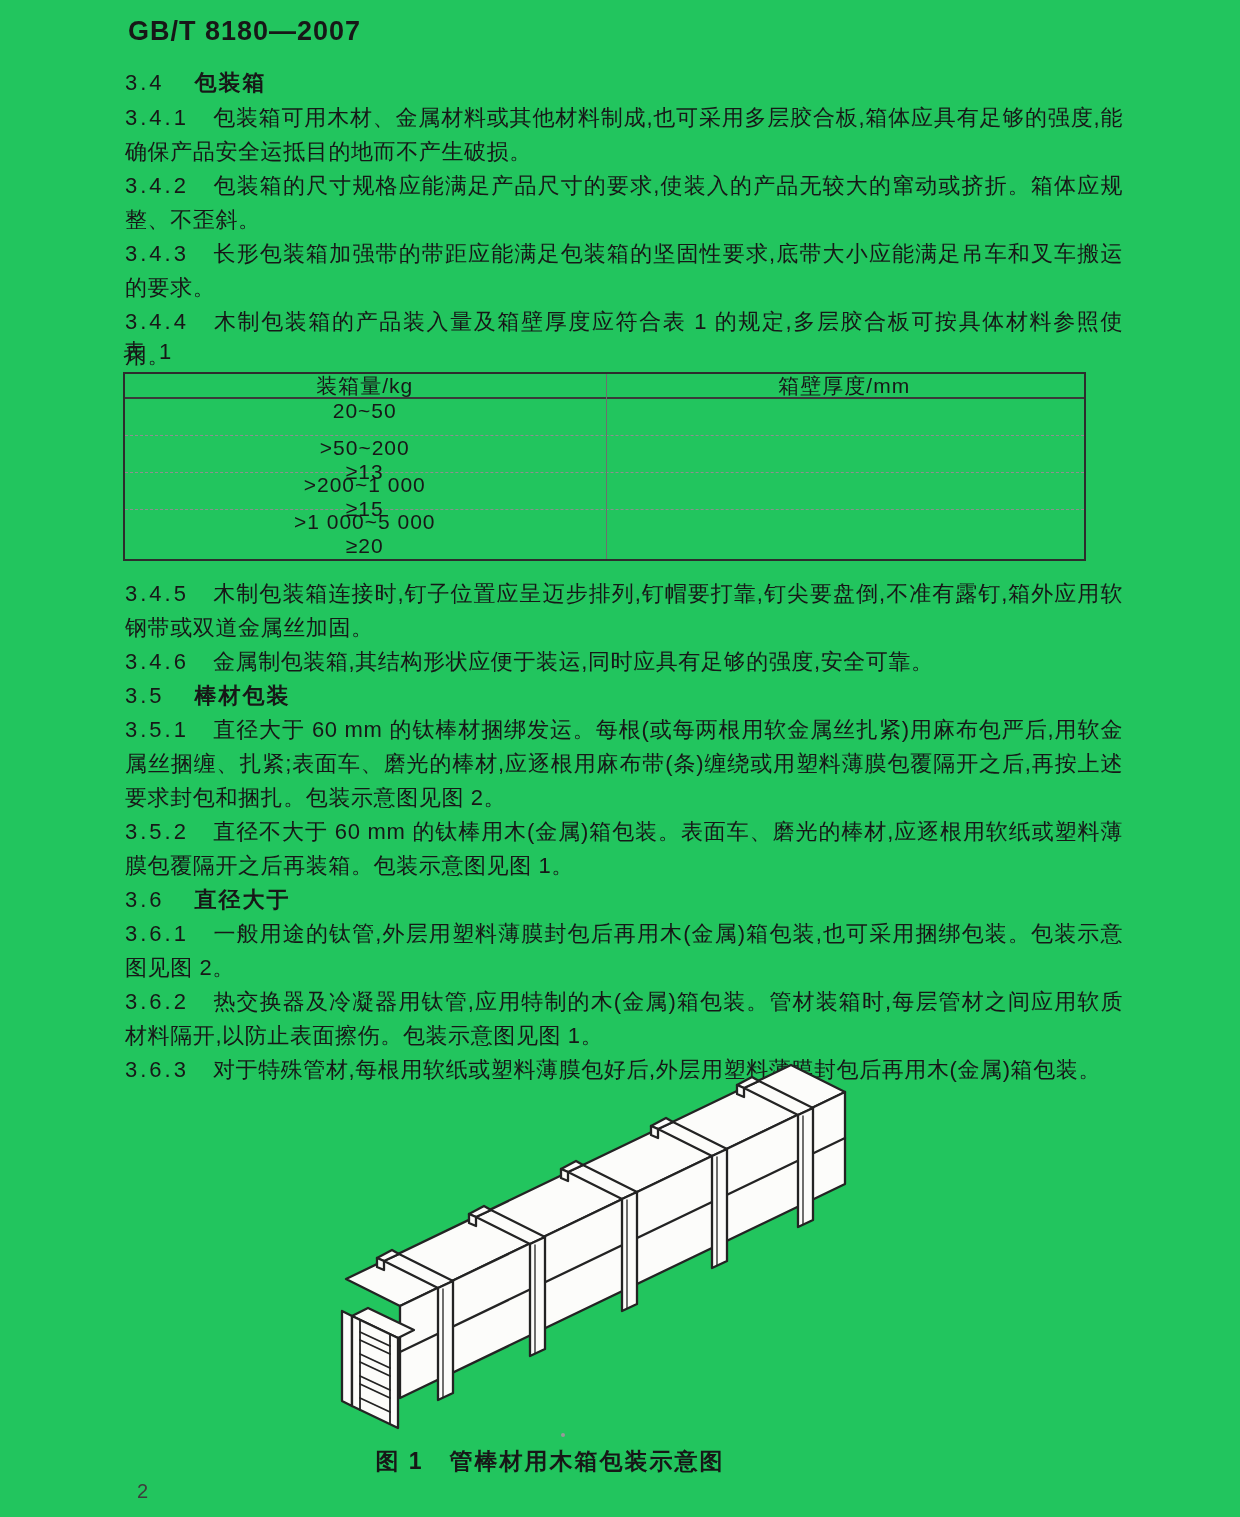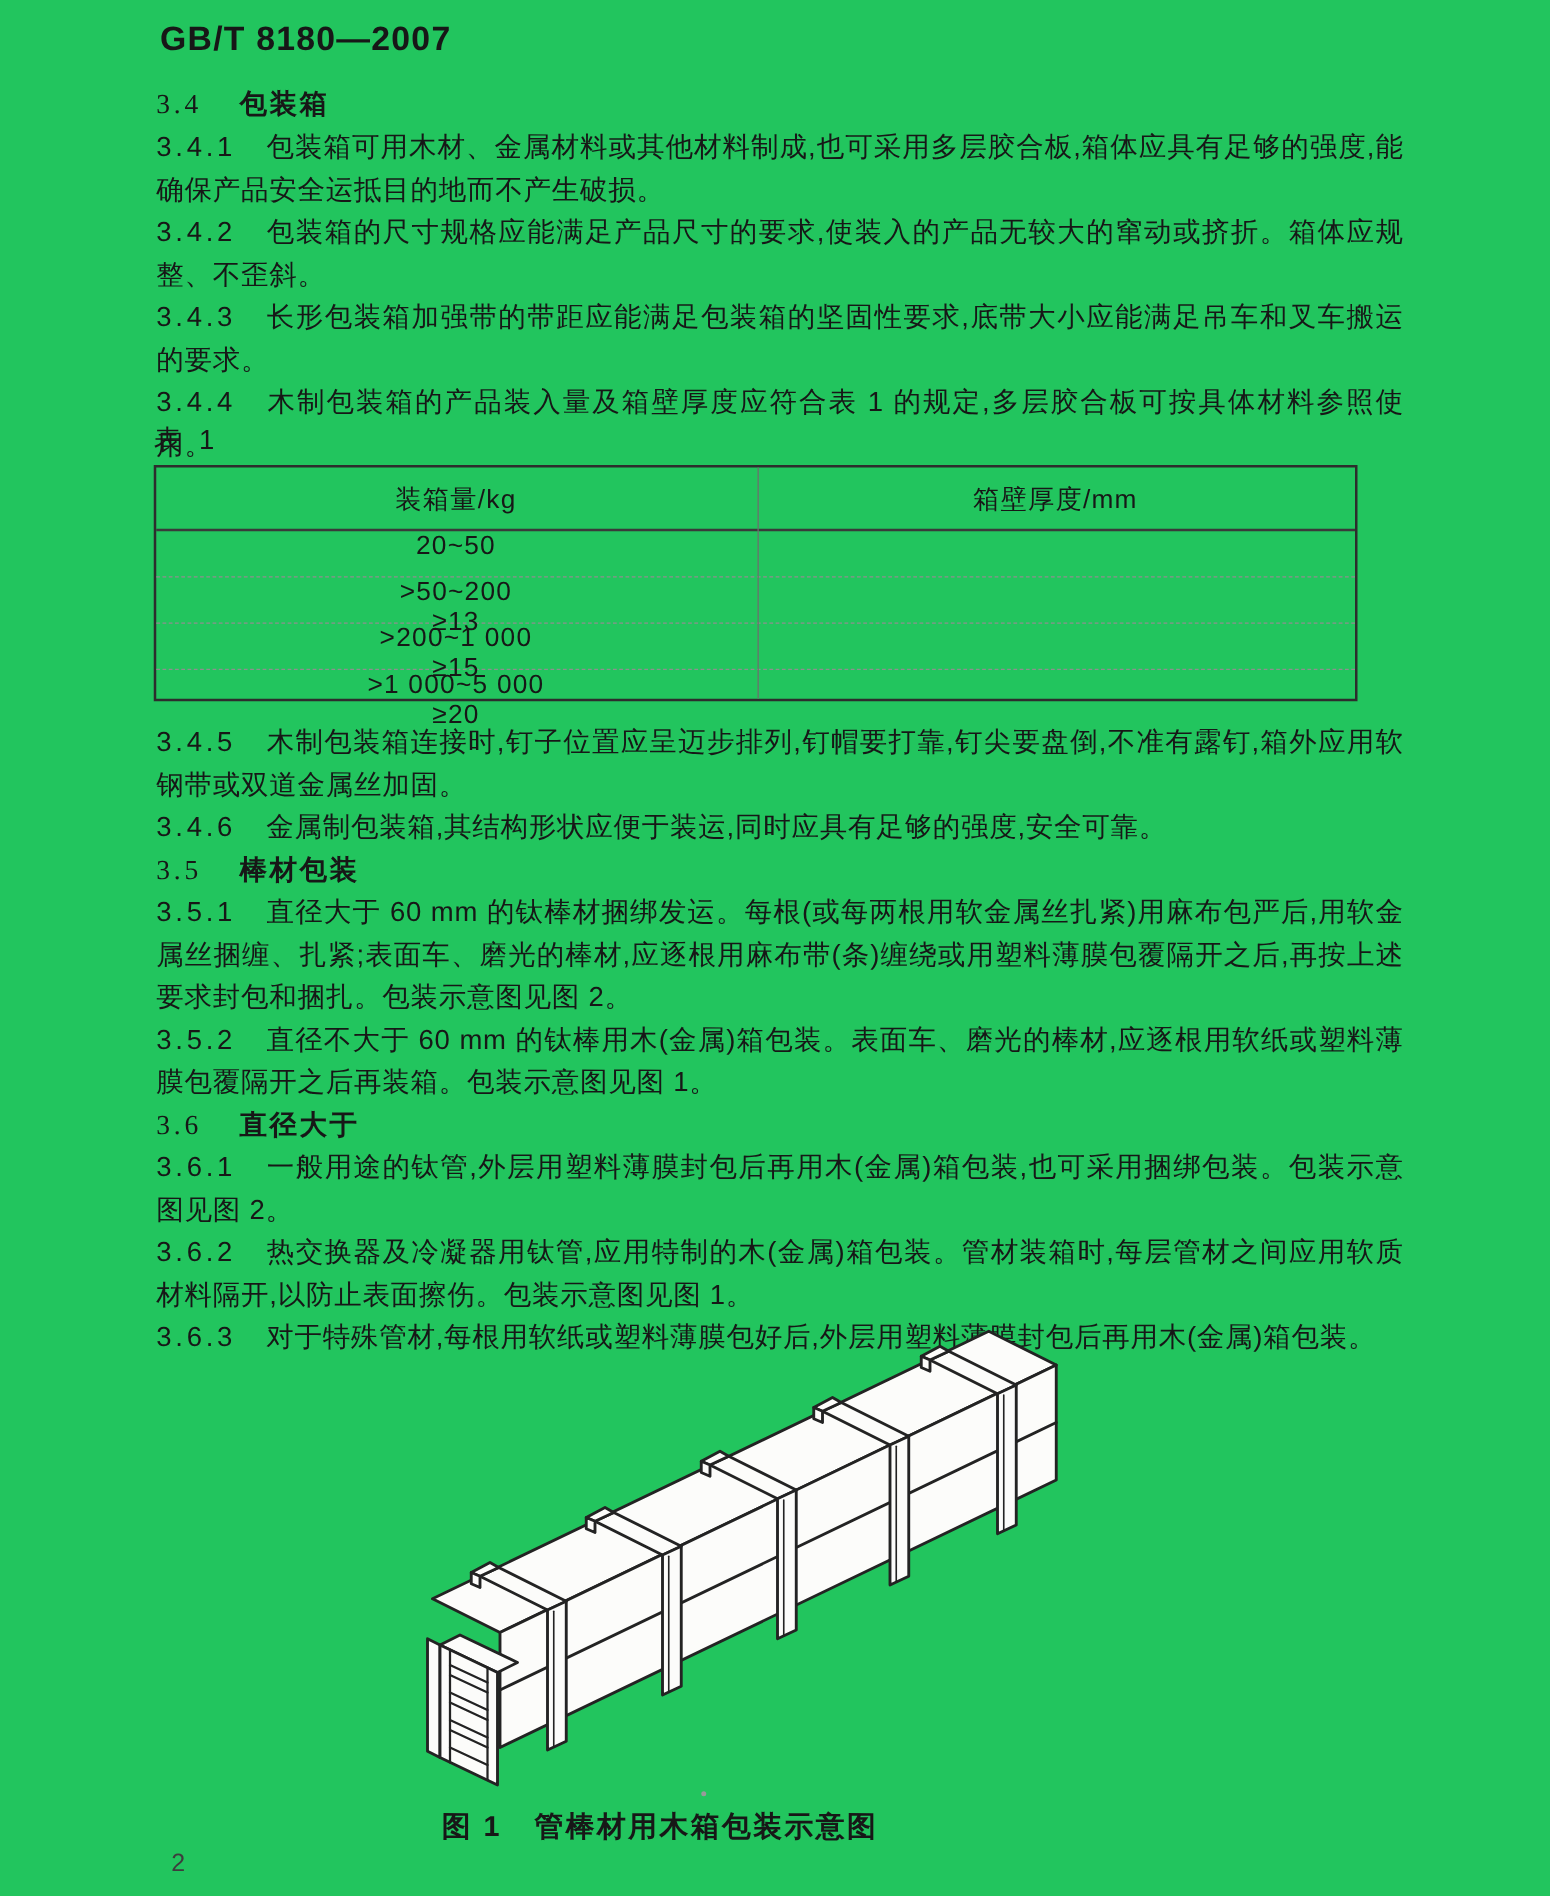--- a/index.html
+++ b/index.html
@@ -7,40 +7,40 @@
     position:relative;width:1240px;height:1517px;background:#22c55e;
     font-family:"Liberation Sans","DejaVu Sans",sans-serif;color:#171717;
     overflow:hidden;
   }
   .abs{position:absolute;}
   .doccode{left:128px;top:16px;font-size:27px;font-weight:bold;letter-spacing:1px;}
   .para, .heading{
     left:125px;width:998px;font-size:22px;line-height:34px;
     text-align:justify;letter-spacing:0.6px;
   }
-  .heading{font-weight:normal;font-family:Liberation Serif, serif;}
+  .heading{font-weight:normal;}
   .heading .title{font-weight:bold;padding-left:6px;letter-spacing:2px;}
   .num{letter-spacing:3px;padding-right:24px;white-space:nowrap;}
   .tbl-label{left:123px;width:963px;font-size:22px;font-weight:500;letter-spacing:4px;}
   .table{
     left:123px;top:372px;width:963px;height:189px;
     border:2.5px solid #2d2d2d;box-sizing:border-box;font-size:21px;
   }
   .trow{display:flex;width:100%;box-sizing:border-box;}
-  .trow.hdr{height:51px;border-bottom:2px solid #3a3a3a;}
+  .trow.hdr{height:25px;border-bottom:2px solid #3a3a3a;}
   .trow.d{height:37px;border-bottom:1px dashed #8f8f8f;flex-direction:column;}
   .trow.d.last{border-bottom:none;}
   .tcell{
     display:flex;align-items:center;justify-content:center;
     box-sizing:border-box;letter-spacing:1px;
   }
   .tcell.c1{width:50%;}
   .tcell.c2{width:50%;text-align:right;}
   .vdiv{left:481px;top:0;width:1px;height:100%;background:#6e6e6e;}
-  .caption{left:0;top:1446px;width:1056px;text-align:center;font-size:23px;font-weight:bold;letter-spacing:2px;}
+  .caption{left:0;top:1446px;width:1056px;text-align:center;font-size:23px;font-weight:bold;letter-spacing:2px;padding-left:22px;}
   .caption .cap-label{margin-right:26px;}
   .pagenum{left:137px;top:1480px;font-size:20px;color:#3d3d3d;}
   svg{display:block;}
 </style>
 </head>
 <body>
 
 <div id="page">
 
   <div class="abs doccode">GB/T 8180—2007</div>

